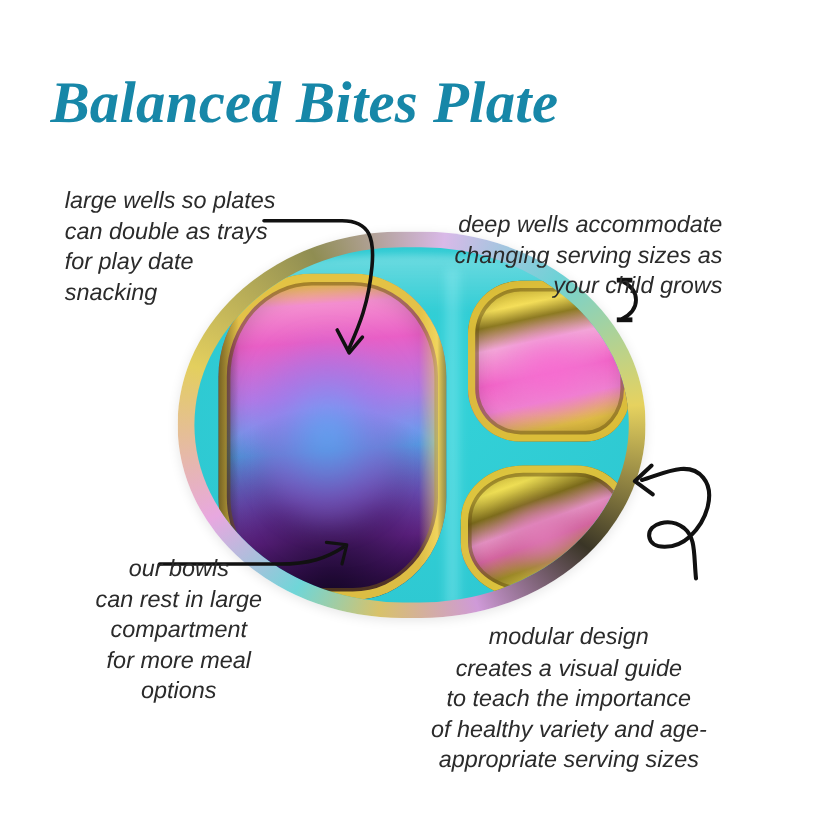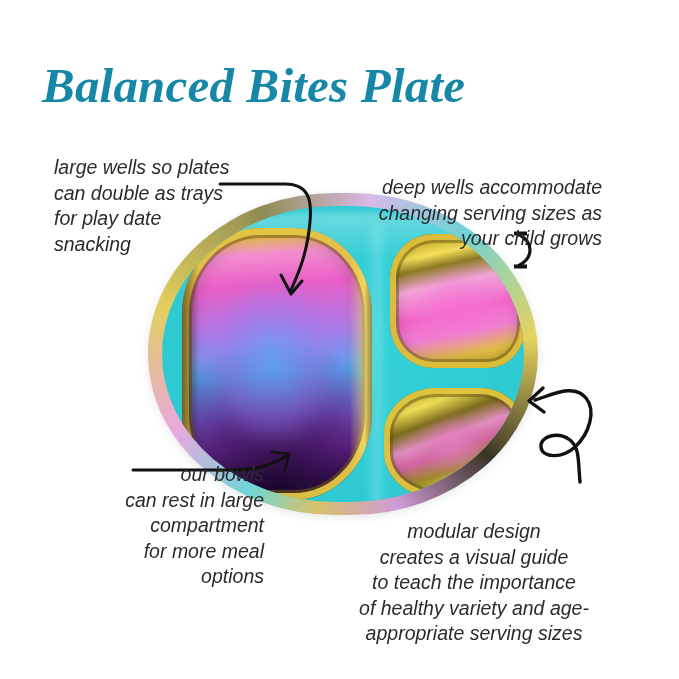--- a/index.html
+++ b/index.html
@@ -34,21 +34,21 @@
   .ann {
     position: absolute;
     color: #2b2b2b;
     font-family: "Liberation Sans", sans-serif;
     font-size: 19.5px;
     line-height: 25.5px;
     white-space: pre-line;
   }
   .ann-tl { left: 38px;  top: 155px;  text-align: left;  width: 250px; margin-left: 16px; }
   .ann-tr { right: 36px; top: 141px;  text-align: right; width: 290px; margin-top: 34px; }
-  .ann-bl { left: 34px;  top: 462px;  text-align: right;  width: 230px; }
+  .ann-bl { left: 34px;  top: 462px;  text-align: center;  width: 230px; }
   .ann-br { right: 34px; top: 487px;  text-align: center; width: 260px; margin-top: 32px; }
 
   .depth-label {
     position: absolute;
     left: 540px;
     top: 234px;
     font-size: 19.5px;
     color: #2b2b2b;
     font-family: "Liberation Sans", sans-serif;
     white-space: nowrap;

